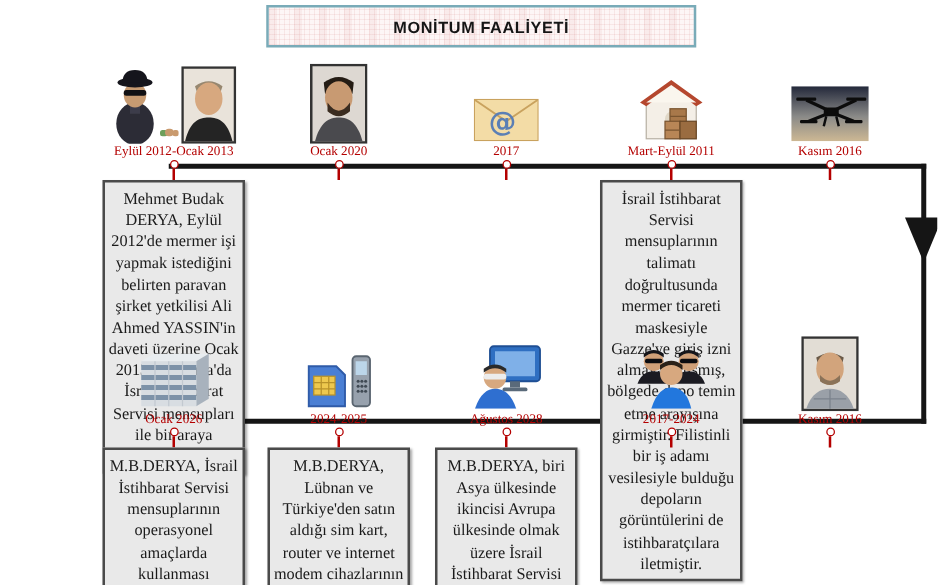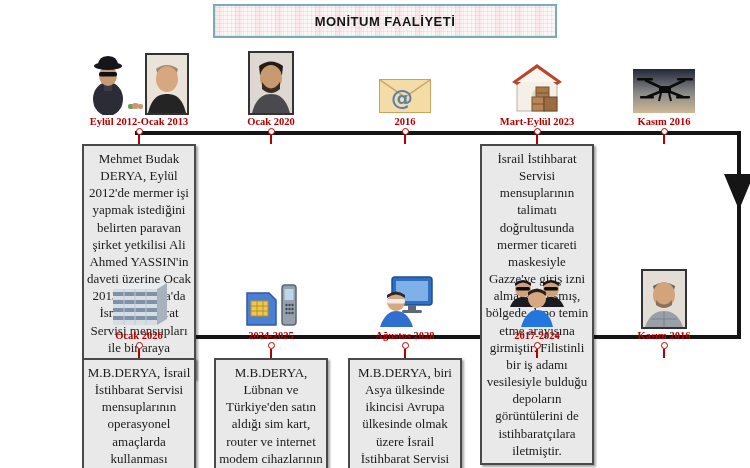--- a/index.html
+++ b/index.html
@@ -24,21 +24,21 @@
   #hline2{top:335px;}
   #vline{position:absolute;left:737px;top:131px;width:4px;height:208px;background:#151515;z-index:1;}
   #flow-arrow{position:absolute;left:724px;top:174px;width:0;height:0;z-index:2;
     border-left:15px solid transparent;border-right:15px solid transparent;border-top:36px solid #151515;}
 
   
   .event{position:absolute;width:114px;display:flex;flex-direction:column;align-items:center;z-index:3;}
   .r1{top:46px;} .r2{top:260px;}
   .c1{left:82px;} .c2{left:214px;} .c3{left:348px;} .c4{left:480px;} .c5{left:607px;}
   .icon-area{height:69px;width:114px;display:flex;align-items:flex-end;justify-content:center;gap:2px;}
-  .date{height:13px;line-height:13px;font-weight:bold;font-size:10.5px;color:#b40000;white-space:nowrap;}
+  .date{height:13px;line-height:13px;font-weight:normal;font-size:10.5px;color:#b40000;white-space:nowrap;}
   .connector{height:16px;display:flex;flex-direction:column;align-items:center;}
   .dot{width:5px;height:5px;border:1.5px solid #b40000;border-radius:50%;background:#fff;}
   .stem{width:1.5px;flex:1;background:#b40000;}
   .box{box-sizing:border-box;width:114px;min-height:90px;background:#e9e9e9;border:2px solid #4a4a4a;
     display:flex;align-items:center;justify-content:center;padding:4px 3px;
     font-size:13px;line-height:1.32;color:#1a1a1a;text-align:center;white-space:pre-line;
     box-shadow:1.5px 1.5px 2px rgba(0,0,0,0.35);}
 </style>
 </head>
 <body>
@@ -102,42 +102,42 @@
   </div>
 
   <div class="event r1 c3">
     <div class="icon-area">
       <svg width="52" height="34" style="margin-bottom:2px">
         <rect x="0.5" y="0.5" width="51" height="33" fill="#f3dca6" stroke="#c9a25e"></rect>
         <path d="M1 1 L26 18 L51 1" fill="none" stroke="#c9a25e" stroke-width="1.5"></path>
         <text x="12" y="26" font-size="22" font-weight="bold" fill="#5b7fb5" font-family="'DejaVu Sans',sans-serif">@</text>
       </svg>
     </div>
-    <div class="date">2016</div>
+    <div class="date">2017</div>
     <div class="connector">
         <div class="dot"></div>
         <div class="stem"></div>
       </div>
   </div>
 
   <div class="event r1 c4">
     <div class="icon-area">
       <svg width="58" height="52" style="margin-bottom:2px">
         <rect x="9" y="19" width="40" height="31" fill="#f4efe7" stroke="#b9b2a6"></rect>
         <path d="M4 21 L29 3 L54 21 L49 24 L29 9 L9 24 Z" fill="#b5472e"></path>
         <path d="M9 21 L29 7 L49 21 Z" fill="#faf6ee"></path>
         <rect x="24" y="28" width="13" height="14" rx="6" fill="#e0d8c8"></rect>
         <rect x="28" y="26" width="13" height="12" fill="#a8784a" stroke="#7a5530"></rect>
         <rect x="24" y="36" width="12" height="14" fill="#b88656" stroke="#7a5530"></rect>
         <rect x="36" y="36" width="13" height="14" fill="#9a6c40" stroke="#6a4826"></rect>
         <line x1="28" y1="32" x2="41" y2="32" stroke="#7a5530"></line>
         <line x1="24" y1="43" x2="36" y2="43" stroke="#7a5530"></line>
       </svg>
     </div>
-    <div class="date">Mart-Eylül 2023</div>
+    <div class="date">Mart-Eylül 2011</div>
     <div class="connector">
         <div class="dot"></div>
         <div class="stem"></div>
       </div>
     <div class="box">İsrail İstihbarat Servisi mensuplarının talimatı doğrultusunda mermer ticareti maskesiyle Gazze'ye giriş izni almaya çalışmış, bölgede depo temin etme arayışına girmiştir. Filistinli bir iş adamı vesilesiyle bulduğu depoların görüntülerini de istihbaratçılara iletmiştir.</div>
   </div>
 
   <div class="event r1 c5">
     <div class="icon-area">
       <svg width="62" height="44" style="margin-bottom:2px">

